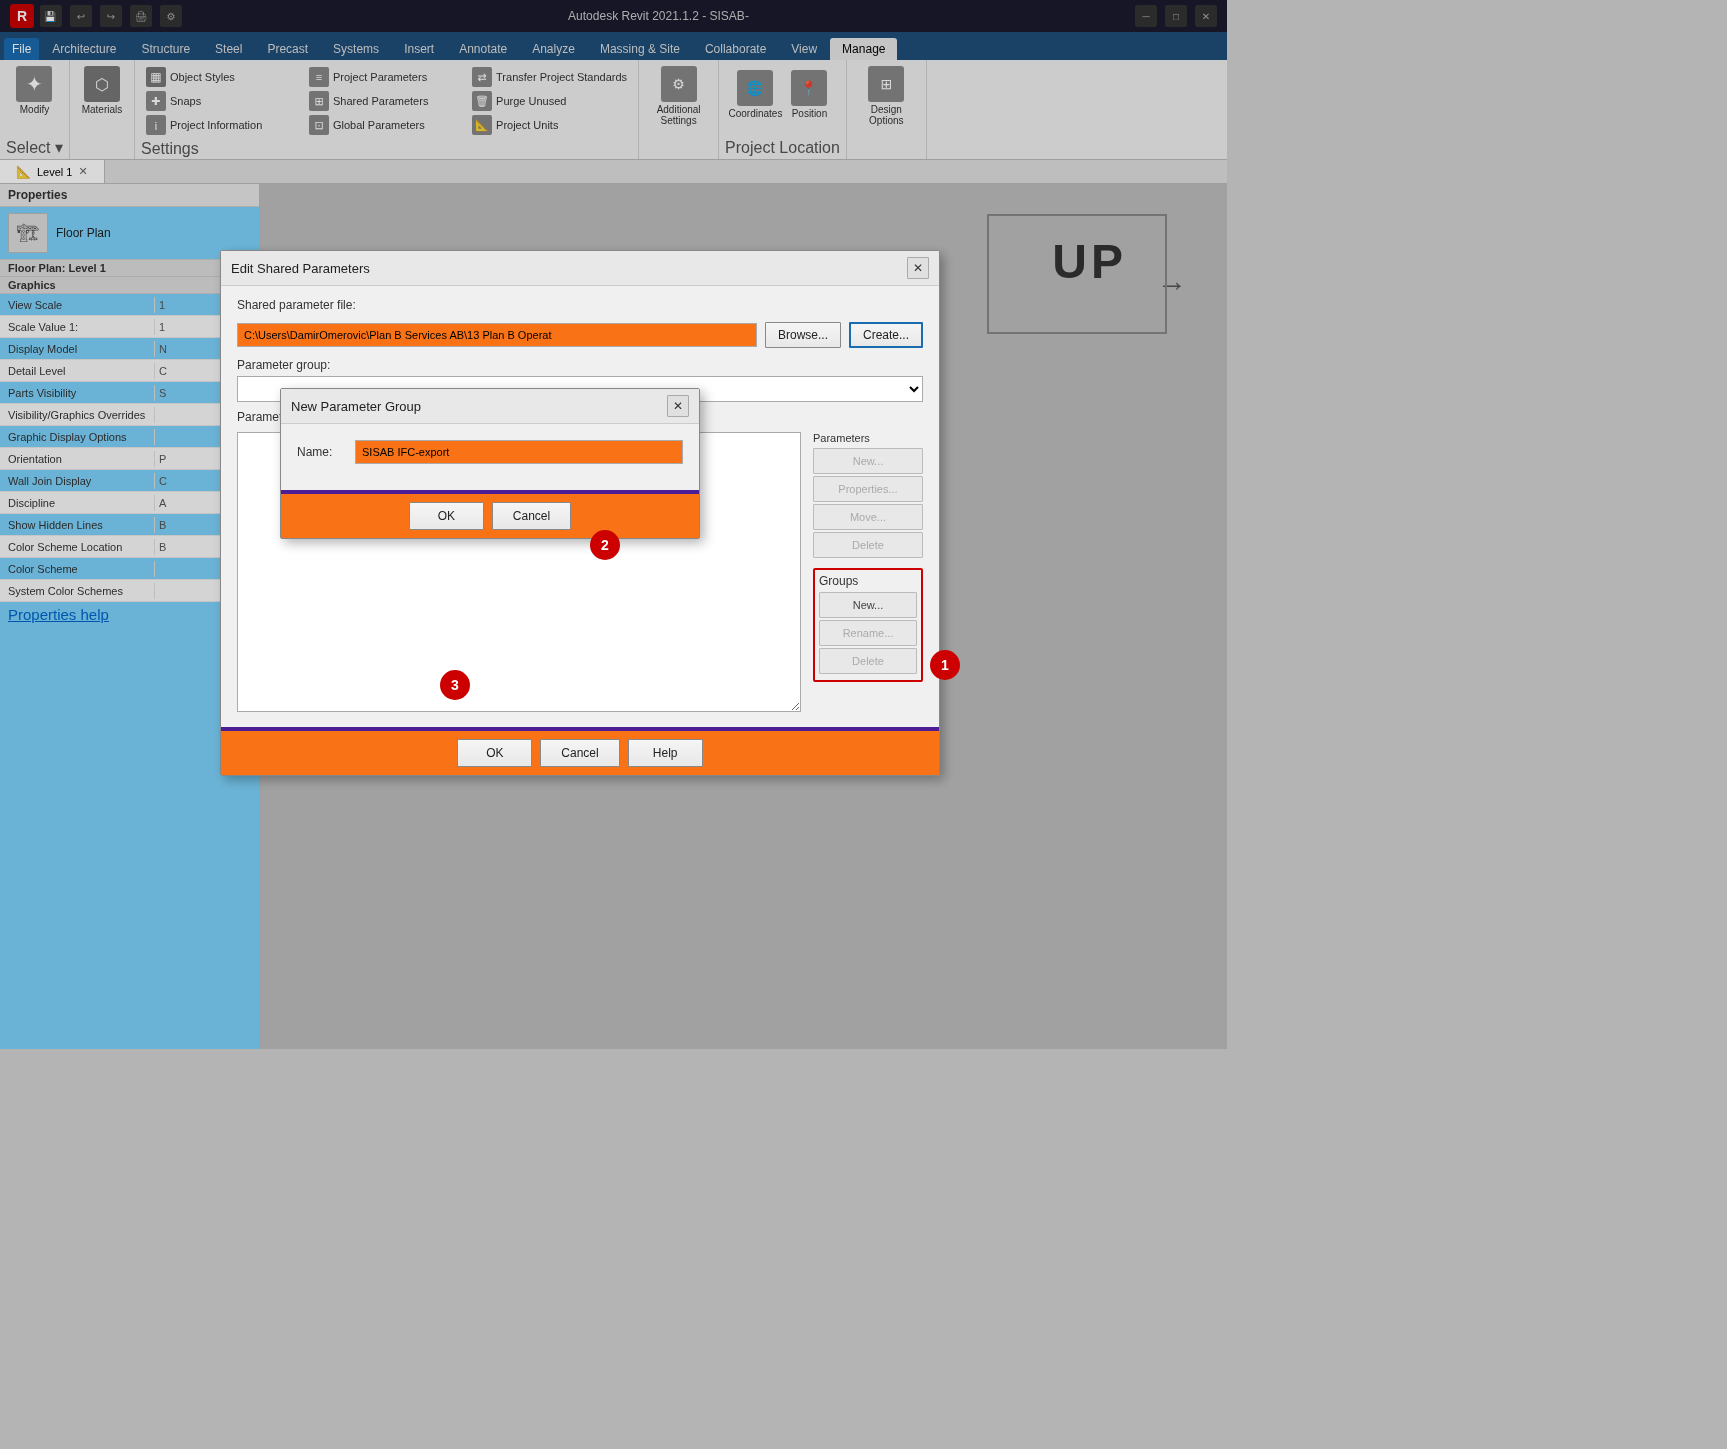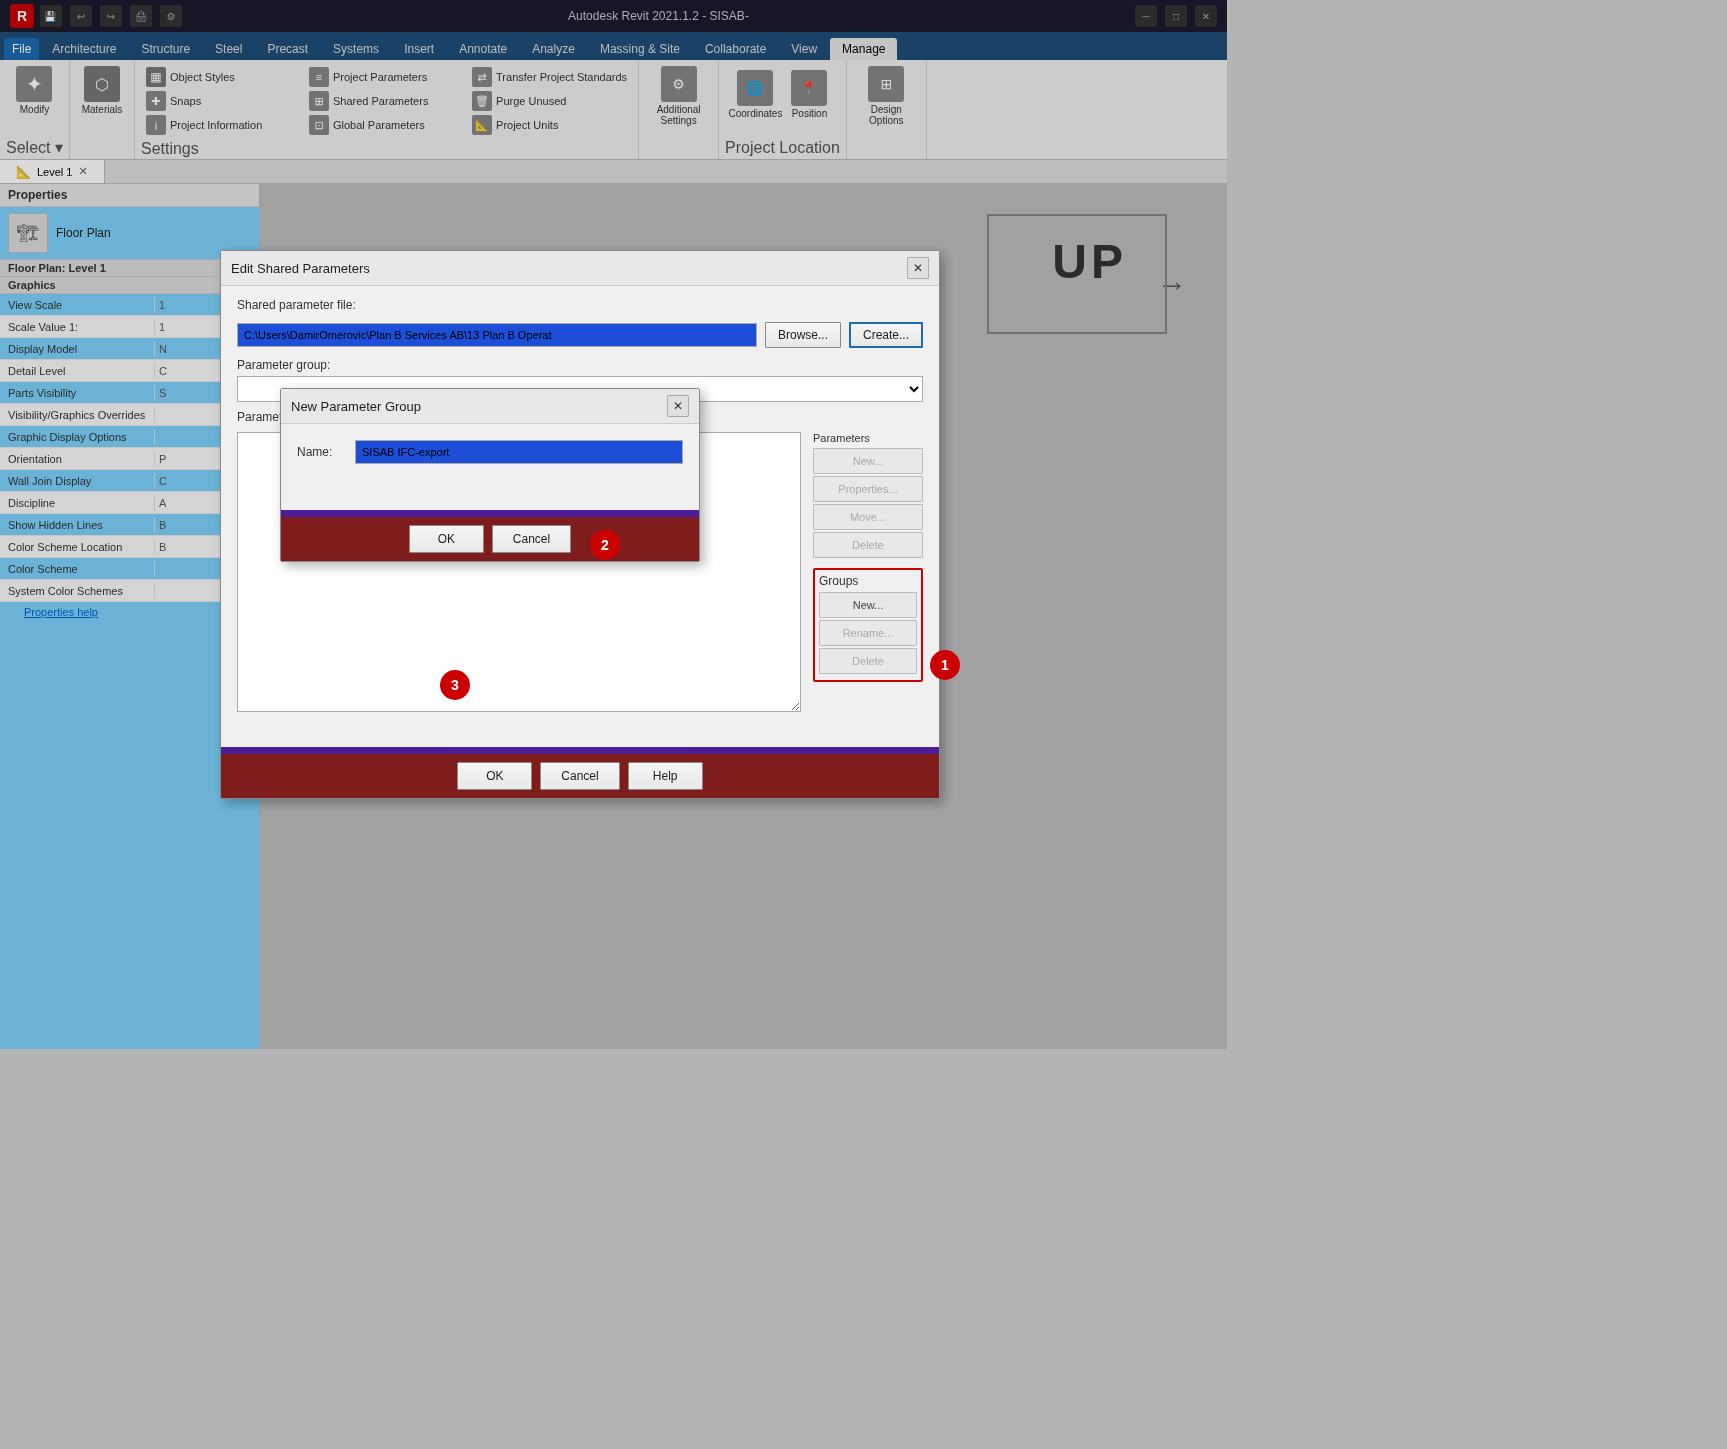--- a/index.html
+++ b/index.html
@@ -224,22 +224,22 @@
       flex-shrink: 0;
       border-right: 1px solid #e0e0e0;
     }
     .prop-value {
       padding: 2px 4px;
       font-size: 11px;
       color: #555;
       flex: 1;
     }
     .properties-help {
-      padding: 4px 24px;
-      font-size: 11px;
+      padding: 4px 8px;
+      font-size: 15px;
       color: #0066cc;
       text-decoration: underline;
       cursor: pointer;
     }
 
     
     .canvas-area {
       flex: 1;
       background: #c8c8c8;
       position: relative;
@@ -336,21 +336,21 @@
     }
     .dialog-label {
       font-size: 12px;
       color: #333;
       min-width: 120px;
     }
     .dialog-input {
       flex: 1;
       height: 24px;
       border: 1px solid #aaa;
-      background: #1d4ed8;
+      background: #f97316;
       padding: 10px 6px;
       font-size: 11px;
     }
     .dialog-btn {
       padding: 3px 12px;
       height: 26px;
       border: 1px solid #888;
       background: linear-gradient(to bottom, #f5f5f5, #e8e8e8);
       cursor: pointer;
       font-size: 12px;
@@ -435,23 +435,22 @@
       margin-bottom: 2px;
       border-radius: 1px;
     }
 
     
     .dialog-footer {
       padding: 8px 16px;
       display: flex;
       justify-content: center;
       gap: 8px;
-      border-top: 7px solid #4c1d95;
-      background: #7f1d1d;
-      margin-top: 20px;
+      border-top: 4px solid #4c1d95;
+      background: #f97316;
     }
     .footer-btn {
       padding: 4px 20px;
       height: 28px;
       border: 1px solid #888;
       background: linear-gradient(to bottom, #f5f5f5, #e8e8e8);
       cursor: pointer;
       font-size: 12px;
       color: #222;
       border-radius: 1px;

